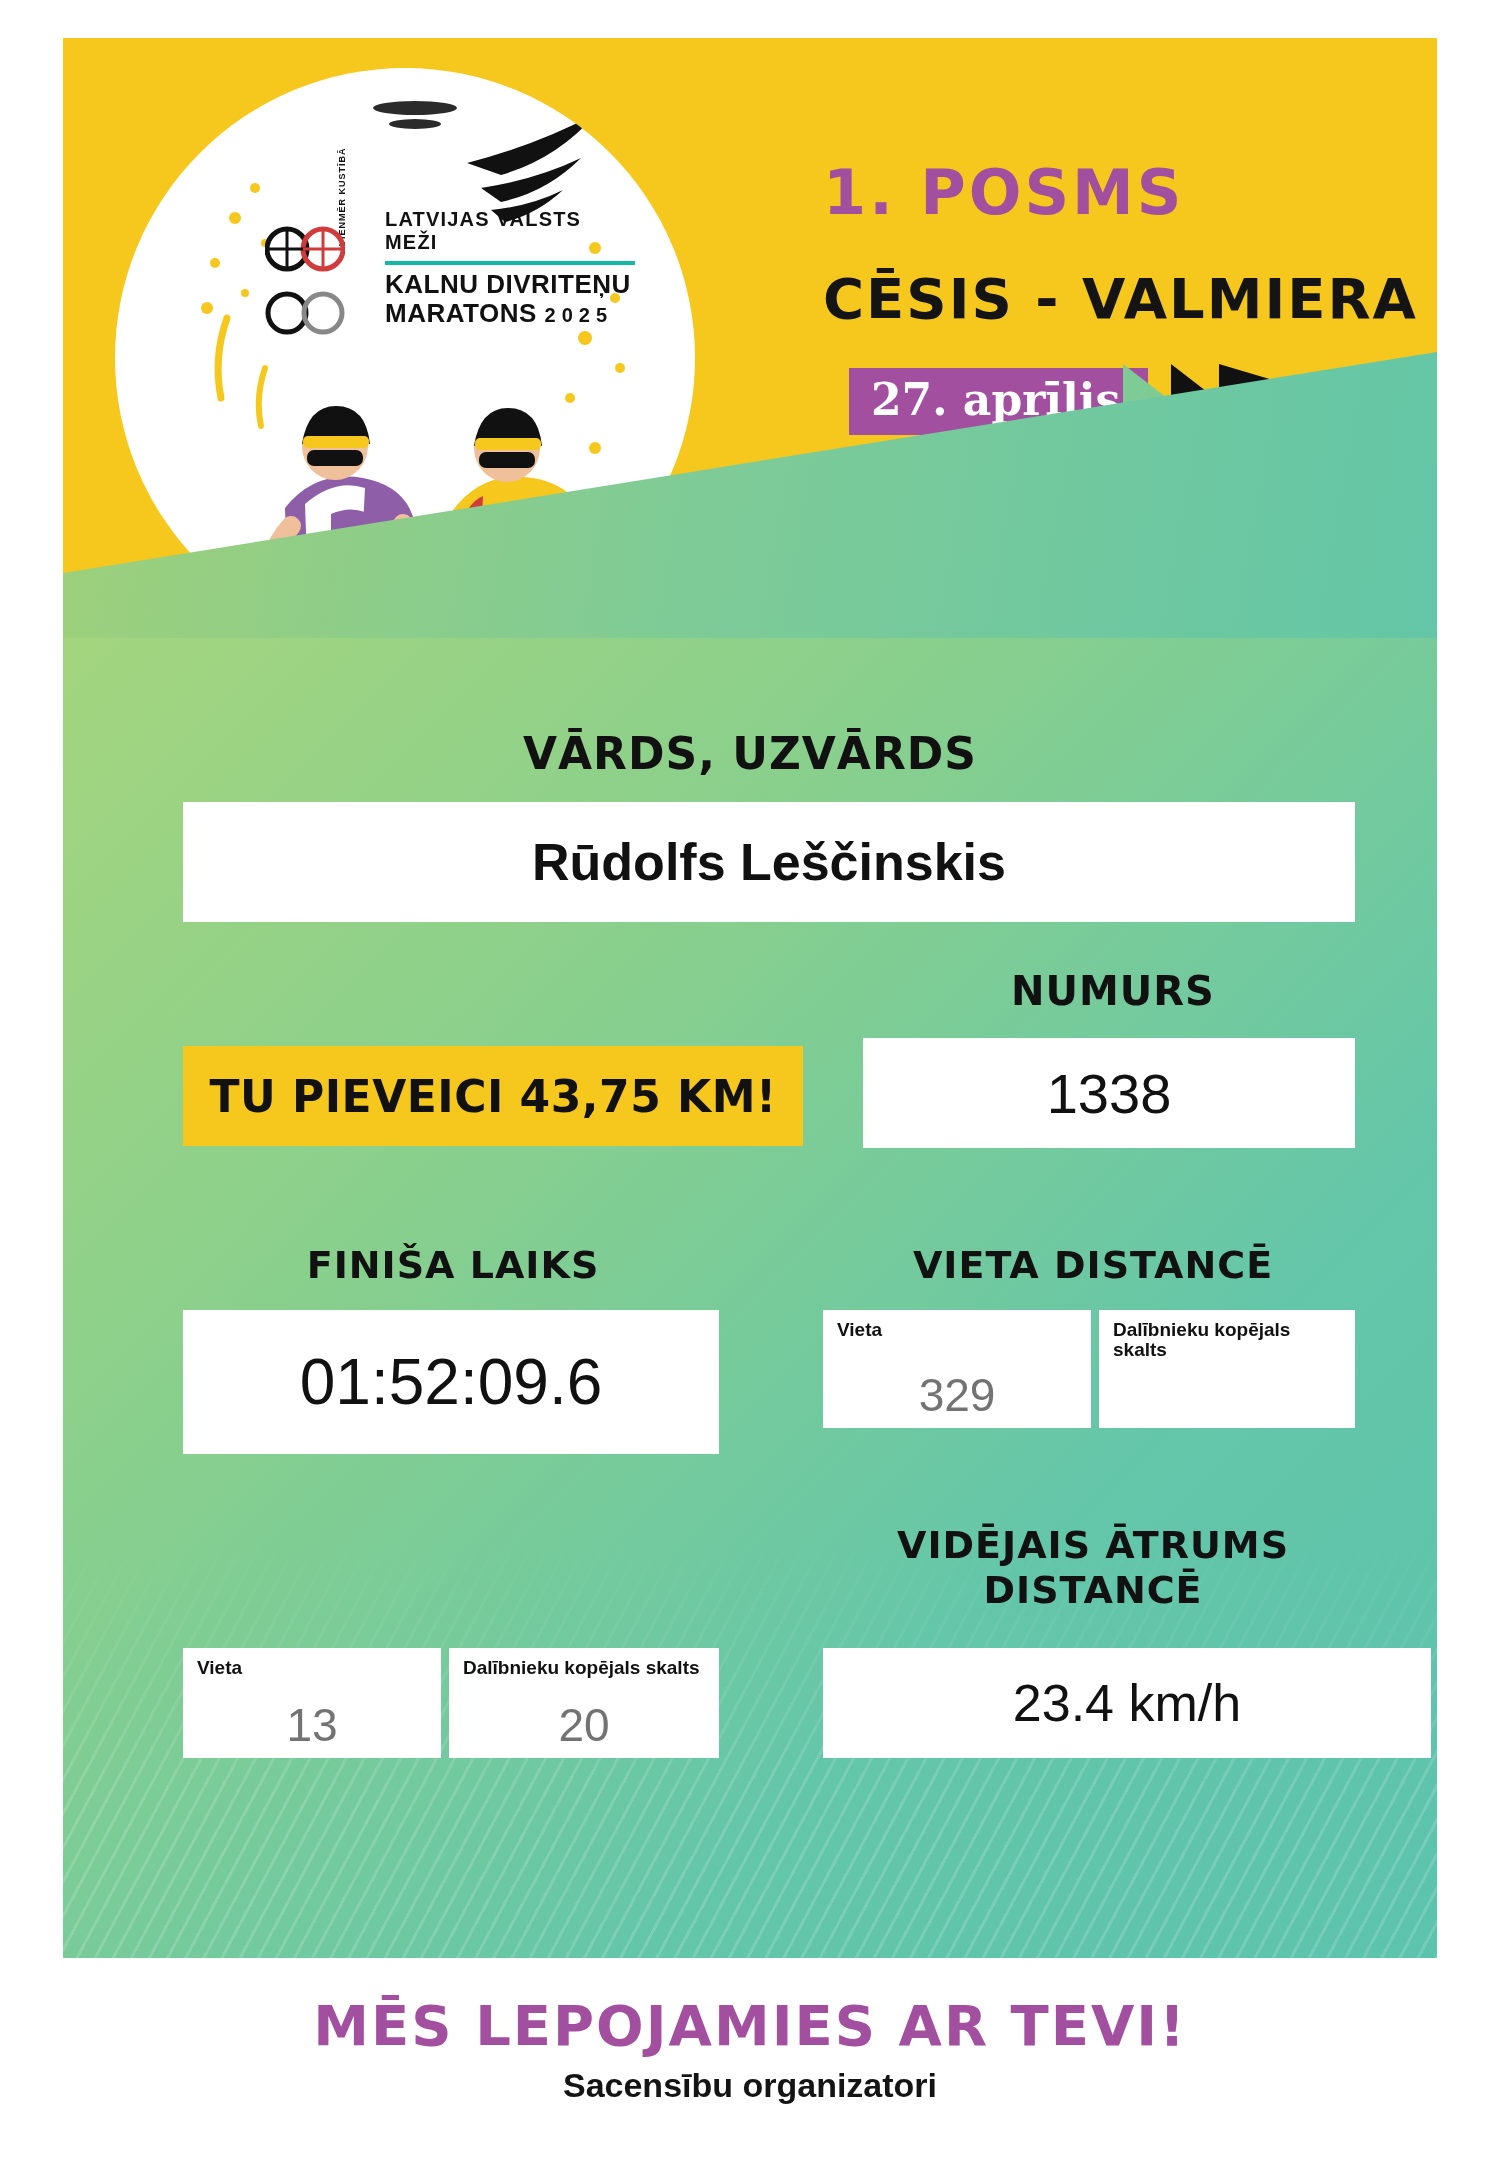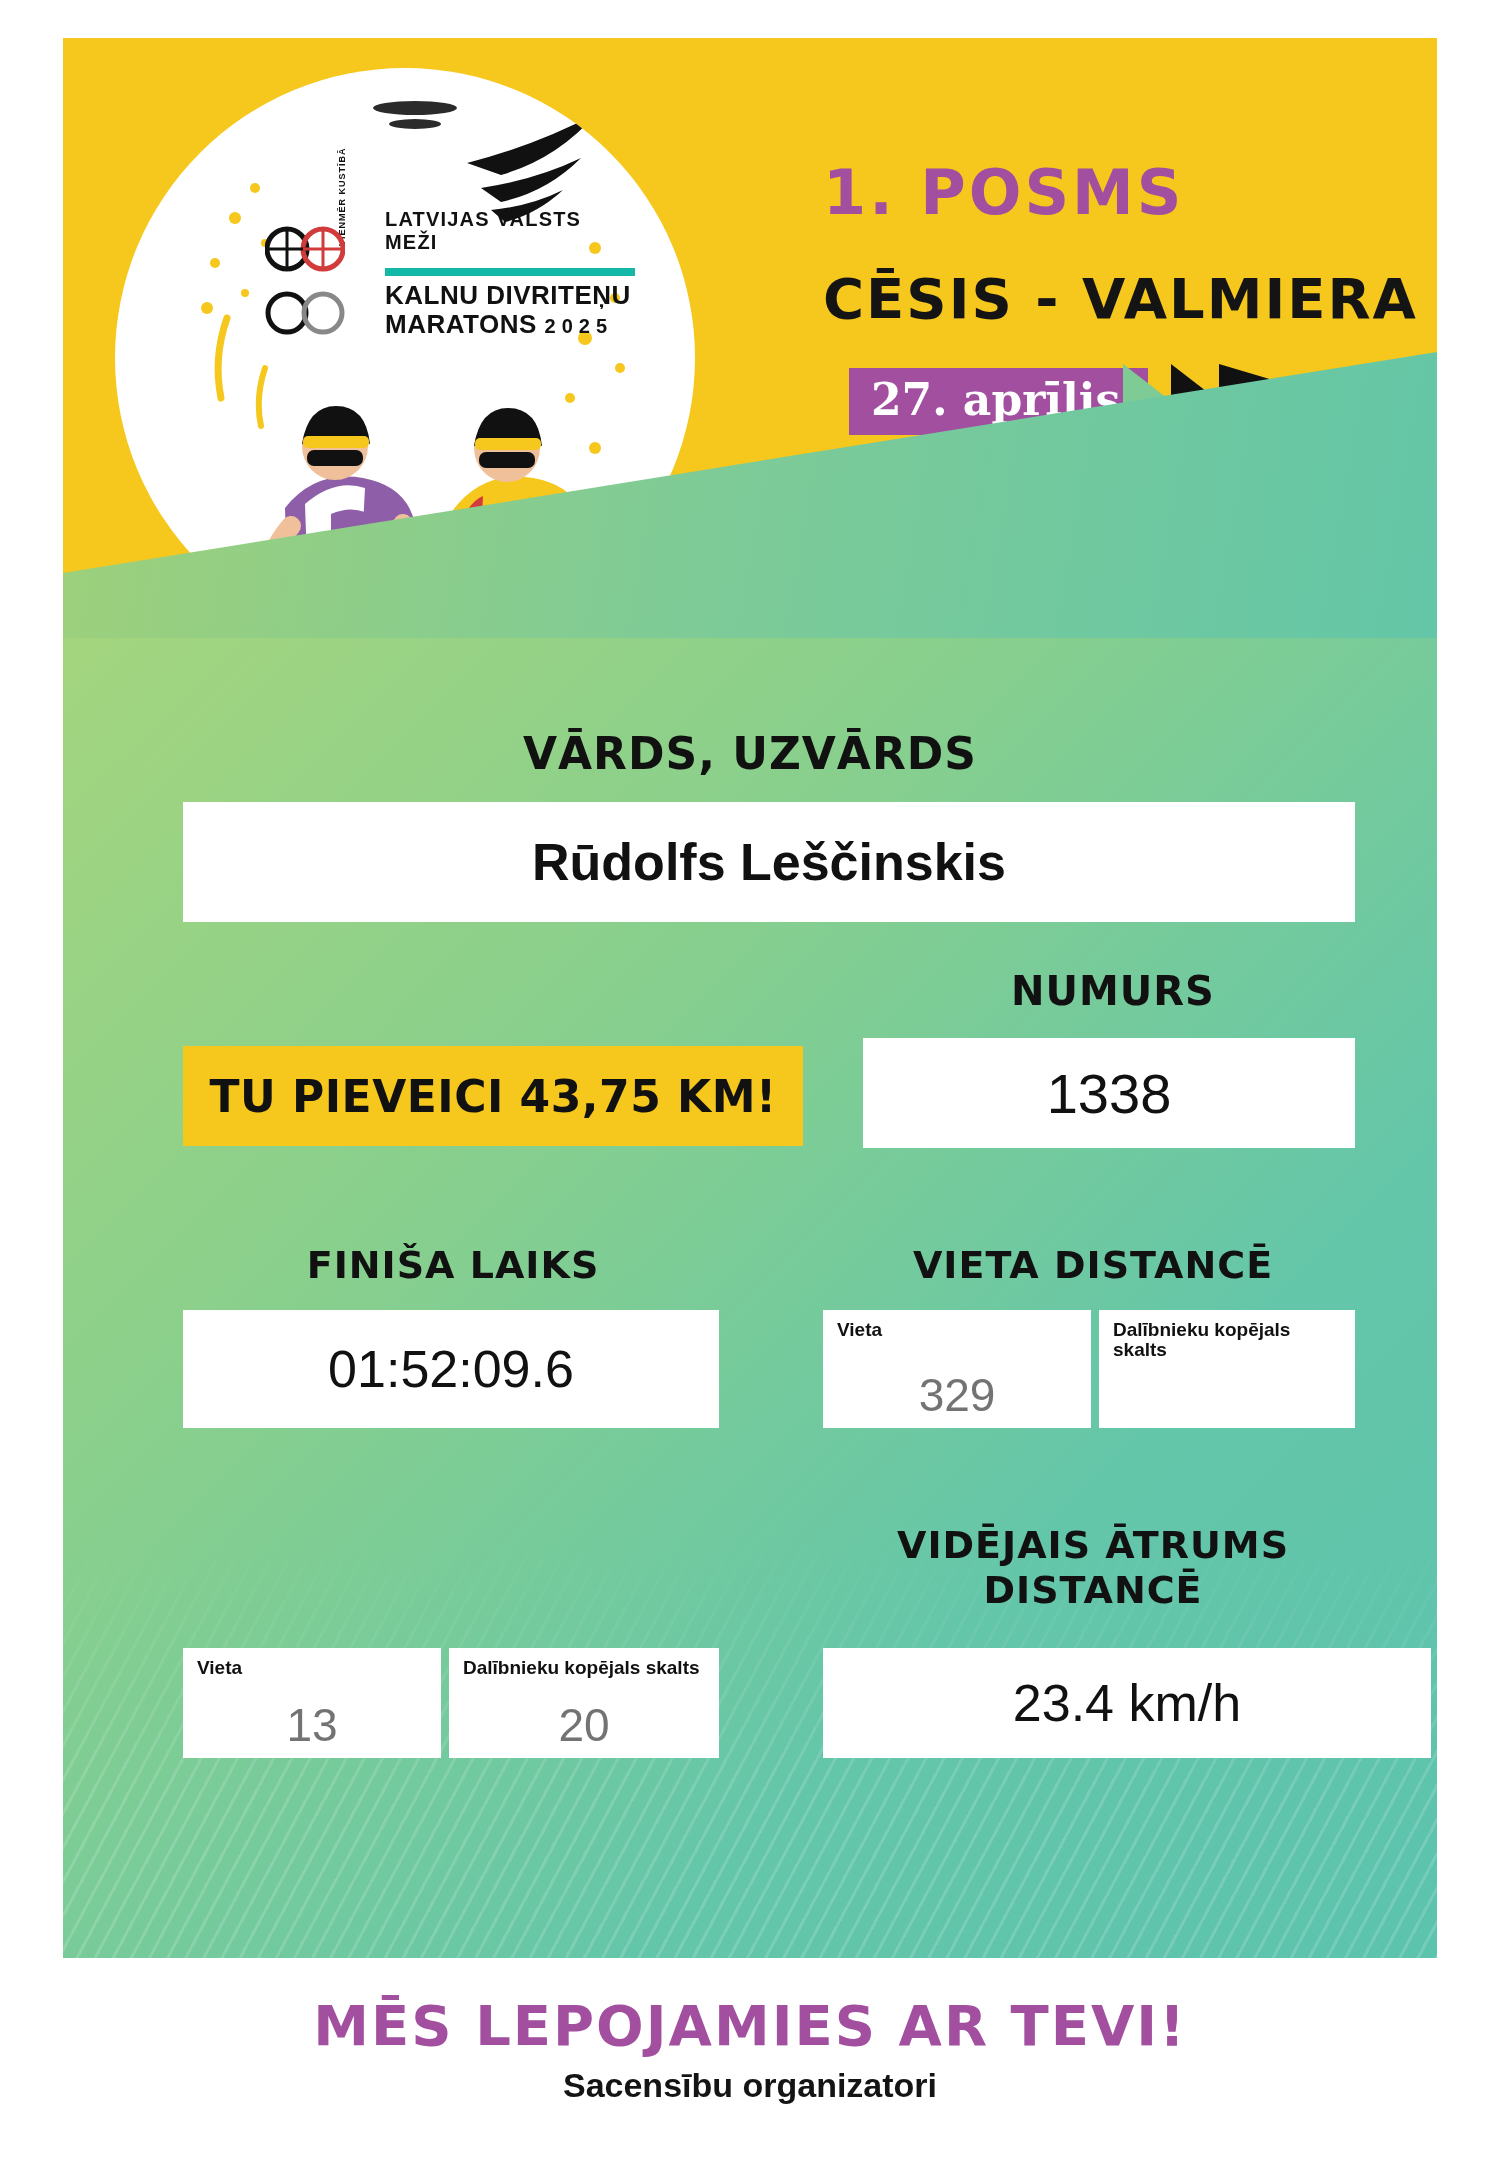--- a/index.html
+++ b/index.html
@@ -54,22 +54,22 @@
   }
   .logo-head-text {
     position: absolute;
     left: 270px; top: 140px;
     width: 250px;
     text-align: left;
     color: #111;
   }
   .lvm-line1 {
     font-size: 20px; font-weight: bold; letter-spacing: 1.2px;
-    border-bottom: 8px solid #14b8a6;
-    padding-bottom: 14px;
+    border-bottom: 4px solid #14b8a6;
+    padding-bottom: 7px;
     display: inline-block;
   }
   .lvm-line2 {
     font-size: 26px; font-weight: bold; line-height: 1.05;
     margin-top: 6px; letter-spacing: .5px;
   }
   .lvm-line3 {
     font-size: 26px; font-weight: bold; letter-spacing: .5px;
   }
   .lvm-year {
@@ -393,21 +393,21 @@
 
   <div class="sec-label" style="left:0;top:690px;width:1374px;font-size:44px;">VĀRDS, UZVĀRDS</div>
   <div class="white-box" style="left:120px;top:764px;width:1172px;height:120px;font-size:52px;font-weight:bold;">Rūdolfs Leščinskis</div>
 
   <div class="sec-label" style="left:800px;top:930px;width:500px;font-size:40px;">NUMURS</div>
   <div class="white-box" style="left:800px;top:1000px;width:492px;height:110px;font-size:56px;">1338</div>
 
   <div class="banner-yellow" style="left:120px;top:1008px;width:620px;height:100px;font-size:44px;">TU PIEVEICI 43,75 KM!</div>
 
   <div class="sec-label" style="left:120px;top:1205px;width:540px;font-size:38px;">FINIŠA LAIKS</div>
-  <div class="white-box" style="left:120px;top:1272px;width:536px;height:118px;font-size:52px;">01:52:09.6</div>
+  <div class="white-box" style="left:120px;top:1272px;width:536px;height:144px;font-size:64px;">01:52:09.6</div>
 
   <div class="sec-label" style="left:760px;top:1205px;width:540px;font-size:38px;">VIETA DISTANCĒ</div>
   <div class="sub-box" style="left:760px;top:1272px;width:268px;height:118px;">
     <div class="cap">Vieta</div>
     <div class="val">329</div>
   </div>
   <div class="sub-box" style="left:1036px;top:1272px;width:256px;height:118px;">
     <div class="cap" style="width:230px;">Dalībnieku kopējals skalts</div>
   </div>
 

